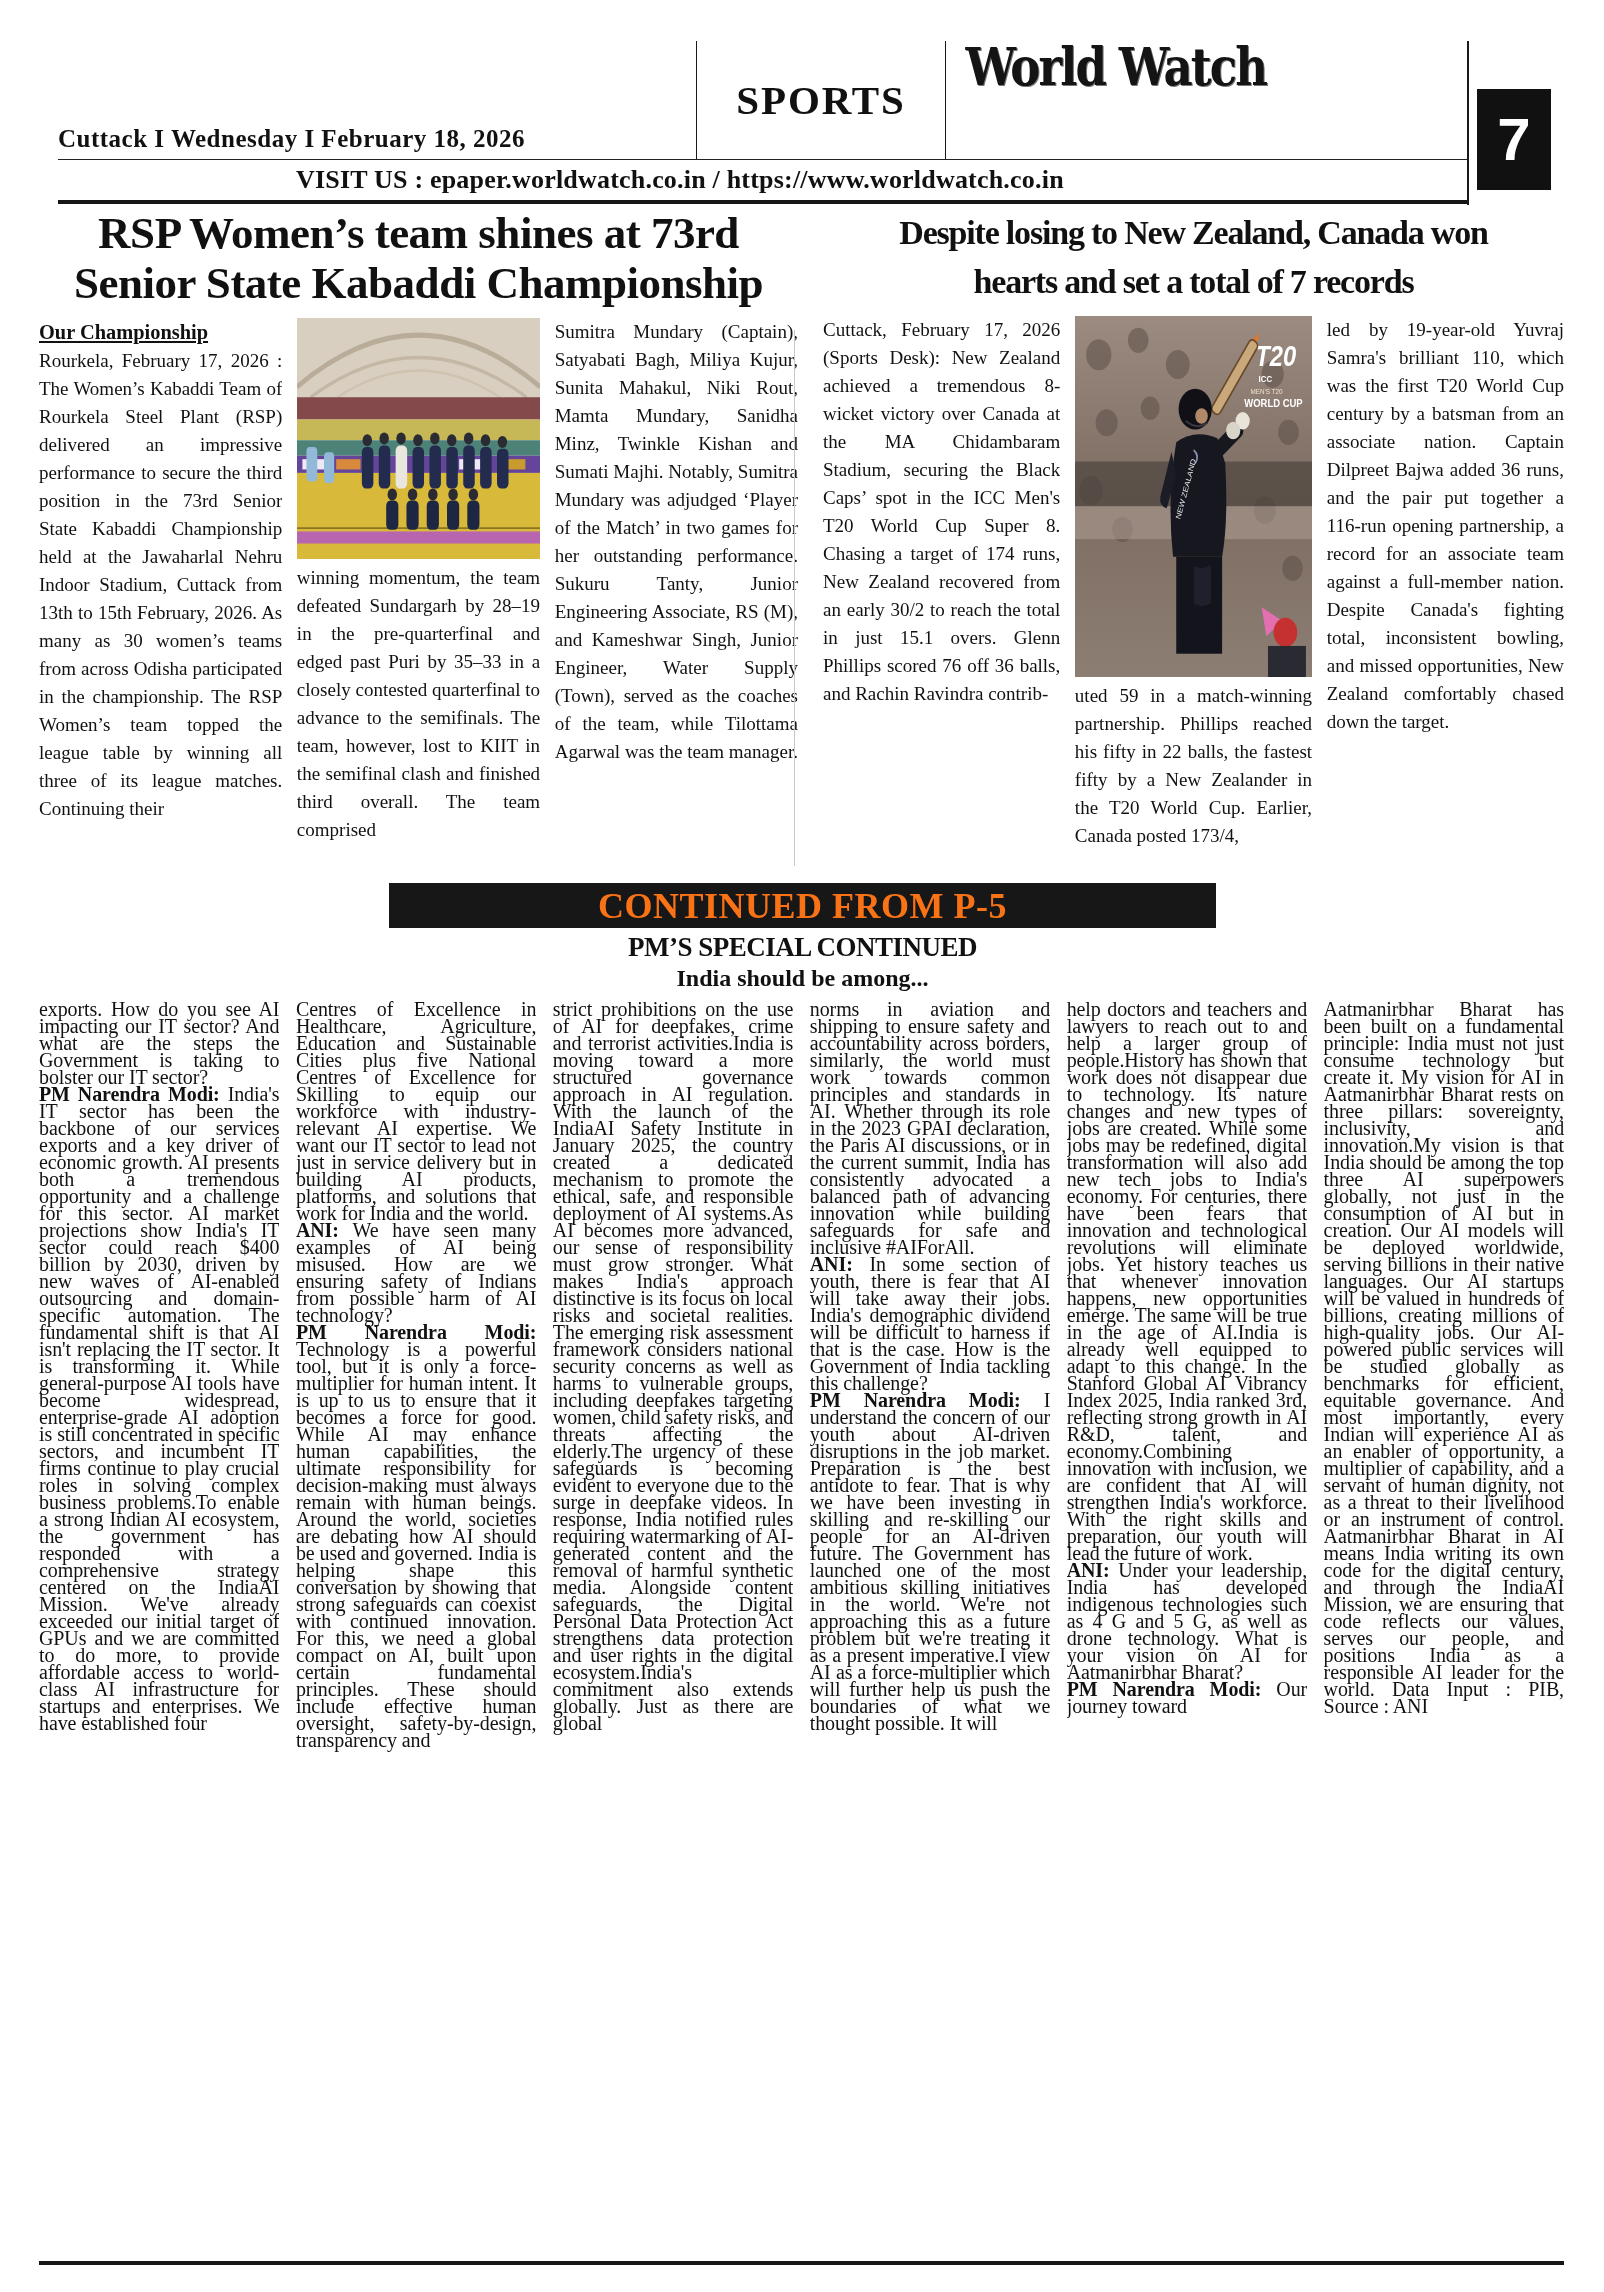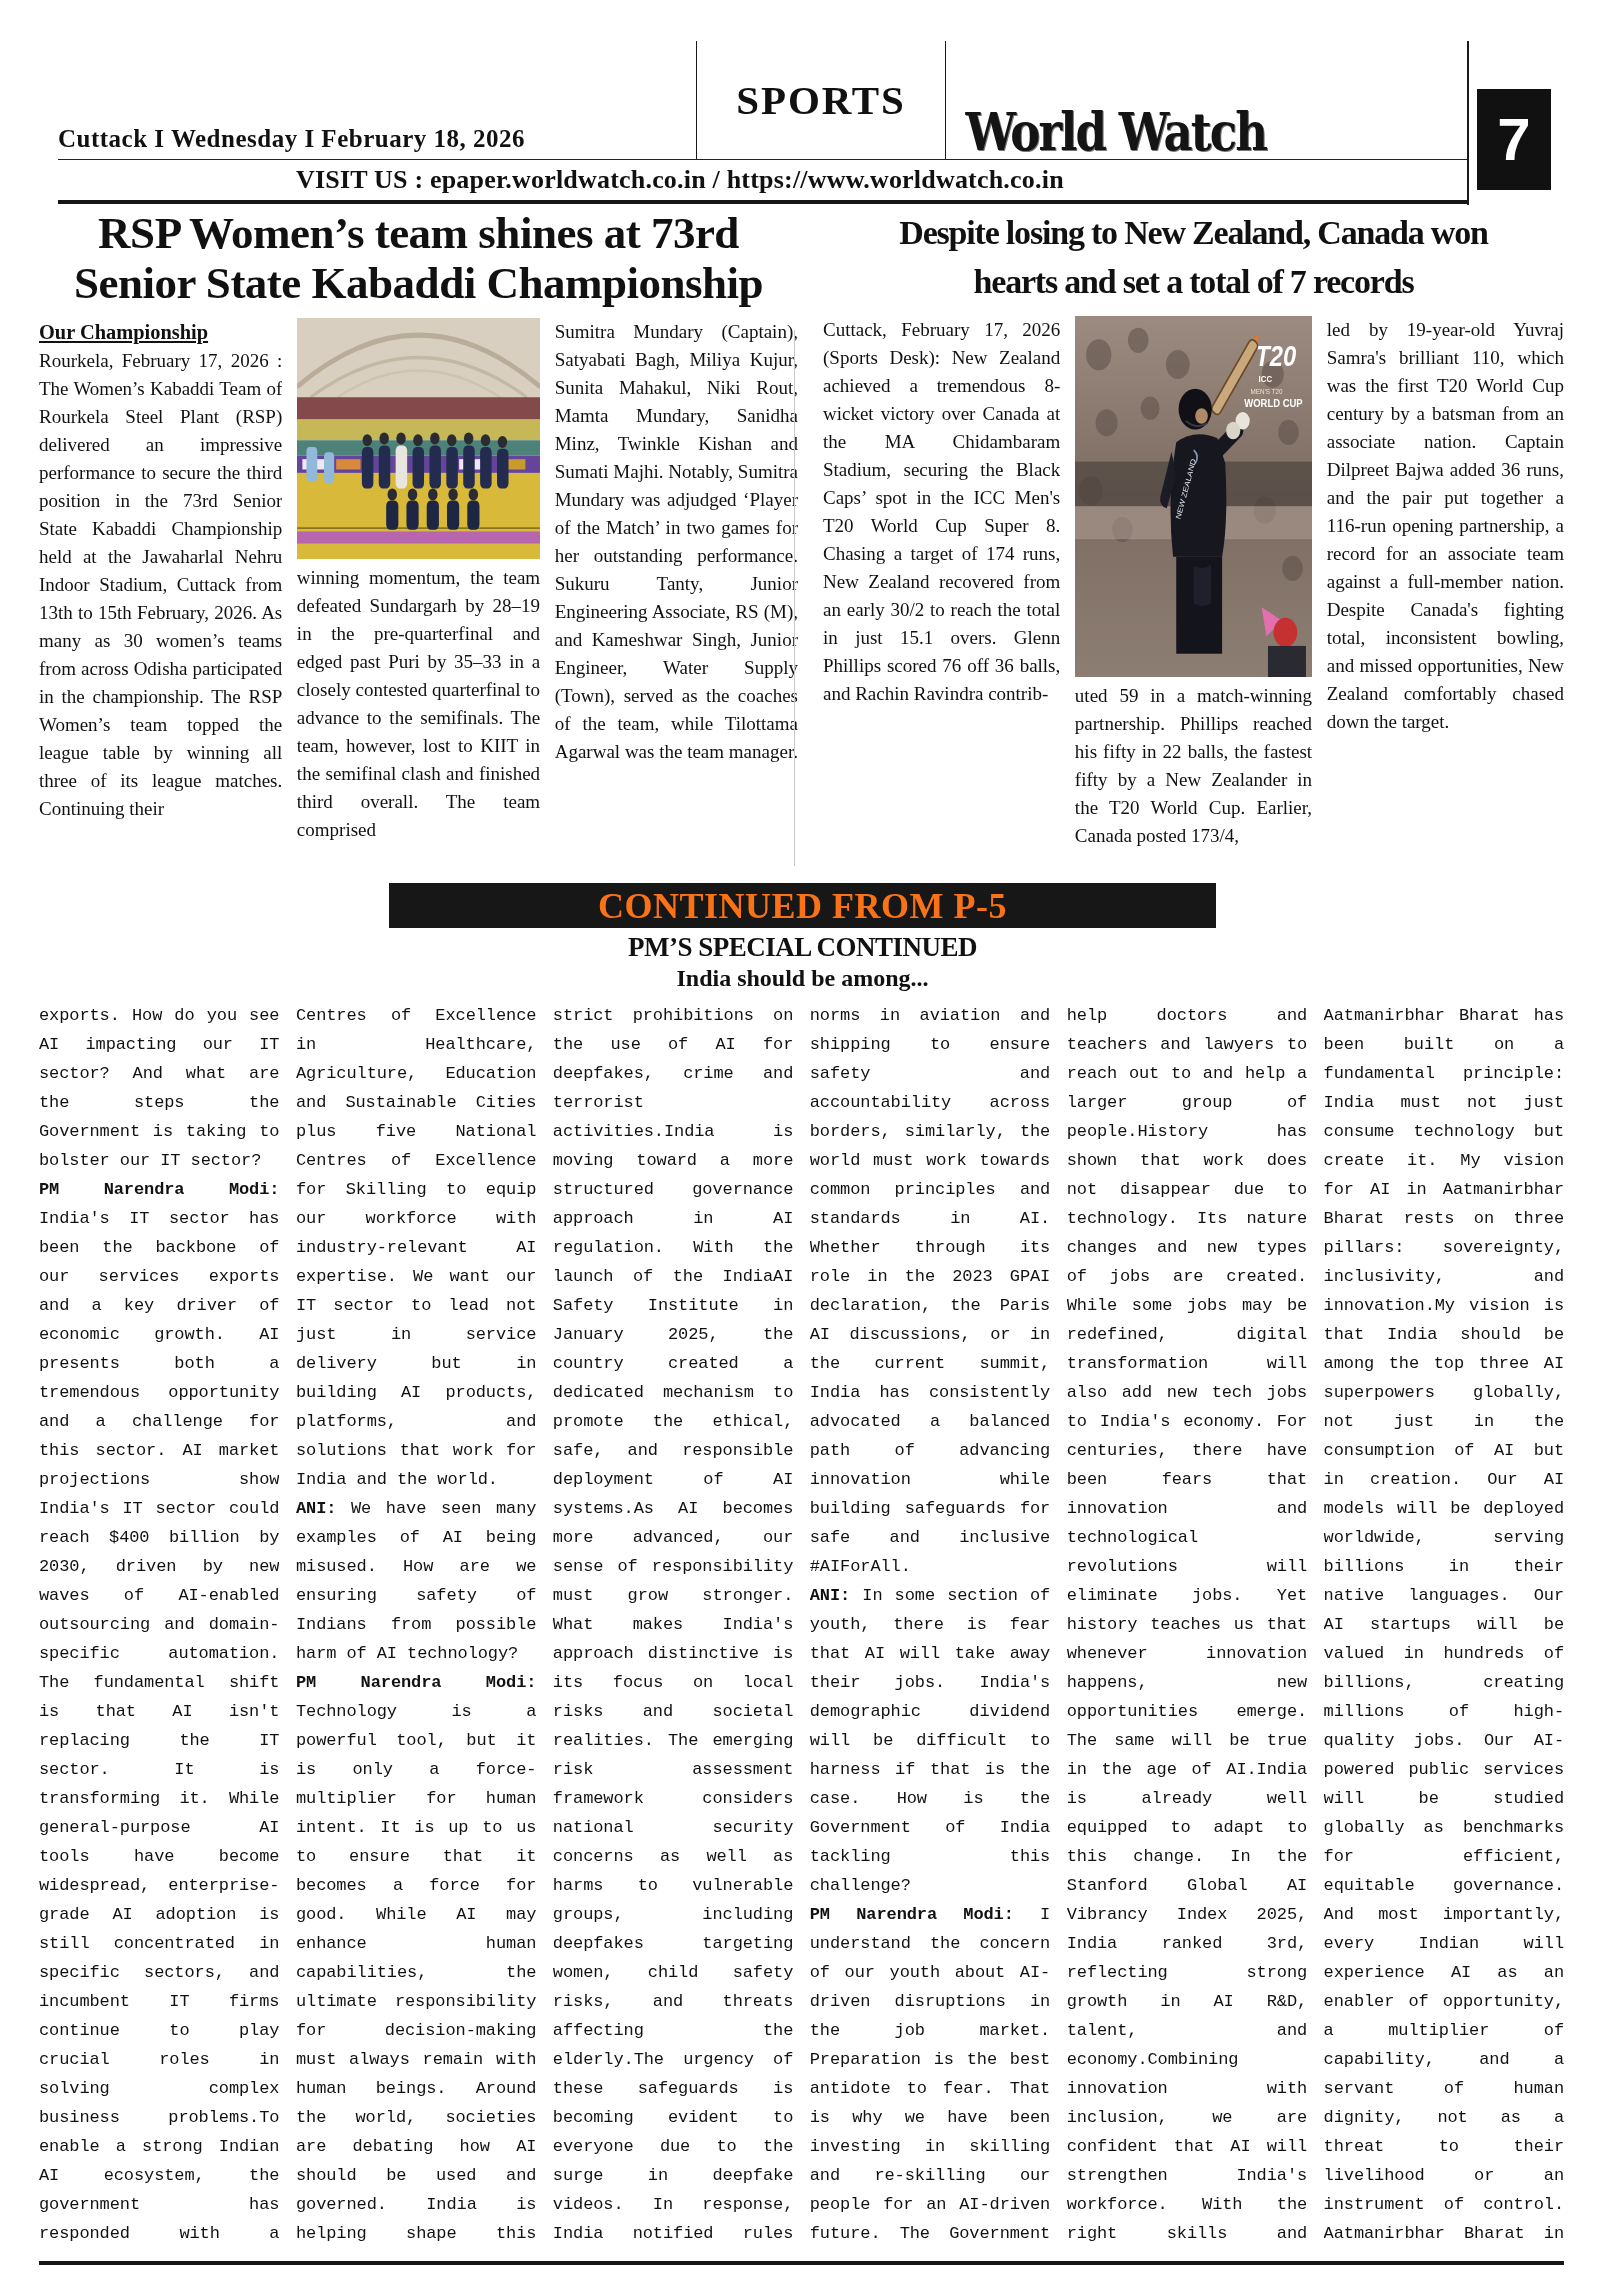--- a/index.html
+++ b/index.html
@@ -6,21 +6,21 @@
   .page{position:relative;width:1605px;height:2293px;background:#fff;color:#111;
         font-family:"Liberation Serif",serif;overflow:hidden;}
 
   
   .header{position:absolute;left:58px;right:138px;top:41px;height:118px;display:flex;align-items:stretch;}
   .h-date{width:639px;display:flex;align-items:flex-end;justify-content:flex-start;
           padding:0 13.6px 5.8px 0;border-right:1.9px solid #1a1a1a;box-sizing:border-box;}
   .h-date span{font-weight:bold;font-size:25px;letter-spacing:0.5px;white-space:nowrap;}
   .h-sports{width:249px;border-right:1.9px solid #1a1a1a;display:flex;align-items:center;justify-content:center;box-sizing:border-box;}
   .h-sports span{font-weight:bold;font-size:41px;letter-spacing:1.9px;}
-  .h-logo{flex:1;display:flex;align-items:flex-end;padding-left:19.4px;}
+  .h-logo{flex:1;display:flex;align-items:flex-start;padding-left:19.4px;}
   .logo-text{font-family:"DejaVu Serif",serif;font-weight:bold;font-size:45px;letter-spacing:-1.9px;
              color:#141414;text-shadow:1px 1px 0 #777,-1px -1px 0 #fff;transform:scaleY(1.15);}
   .rule-thin{position:absolute;left:58px;width:1409px;top:159px;height:0;border-top:1.9px solid #222;}
   .visit-row{position:absolute;left:58px;width:1409px;top:163px;height:35px;}
   .visit-row span{position:absolute;left:238px;top:1.9px;font-weight:bold;font-size:26px;letter-spacing:0.2px;text-align:center;}
   .rule-thick{position:absolute;left:58px;width:1409px;top:200px;height:0;border-top:4.9px solid #161616;}
   .v-right-rule{position:absolute;left:1467px;top:41px;width:1.9px;height:164px;background:#1a1a1a;}
   .pagebox{position:absolute;left:1477px;top:89px;width:74px;height:101px;background:#111;
            display:flex;align-items:center;justify-content:center;}
   .pagebox span{color:#fff;font-weight:bold;font-size:60px;font-family:"Liberation Sans",sans-serif;}
@@ -45,21 +45,21 @@
   
   .cont-bar{position:absolute;left:389px;top:883px;width:827px;height:45px;background:#171717;
             display:flex;align-items:center;justify-content:center;}
   .cont-bar span{color:#f97316;font-weight:bold;font-size:36px;letter-spacing:0.5px;}
   .kicker{position:absolute;left:0;right:0;top:932px;text-align:center;font-weight:bold;font-size:27px;letter-spacing:-0.5px;}
   .subhead{position:absolute;left:0;right:0;top:965px;text-align:center;font-weight:bold;font-size:24px;}
 
   
   .interview{position:absolute;left:39px;right:41px;top:1001px;height:1254px;display:flex;gap:16.5px;overflow:hidden;}
   .icol{flex:1;min-width:0;text-align:justify;overflow:hidden;
-        font-family:Liberation Mono, monospace;font-size:17px;line-height:29px;letter-spacing:-0.1px;}
+        font-family:Liberation Serif, serif;font-size:20px;line-height:17px;letter-spacing:-0.1px;}
   .iblock{margin:0;}
   .iblock b{font-weight:bold;}
   .bottom-rule{position:absolute;left:39px;right:41px;top:2261px;border-top:4.9px solid #161616;}
 </style>
 </head>
 <body>
 
 <div class="page">
 
   <div class="header">

